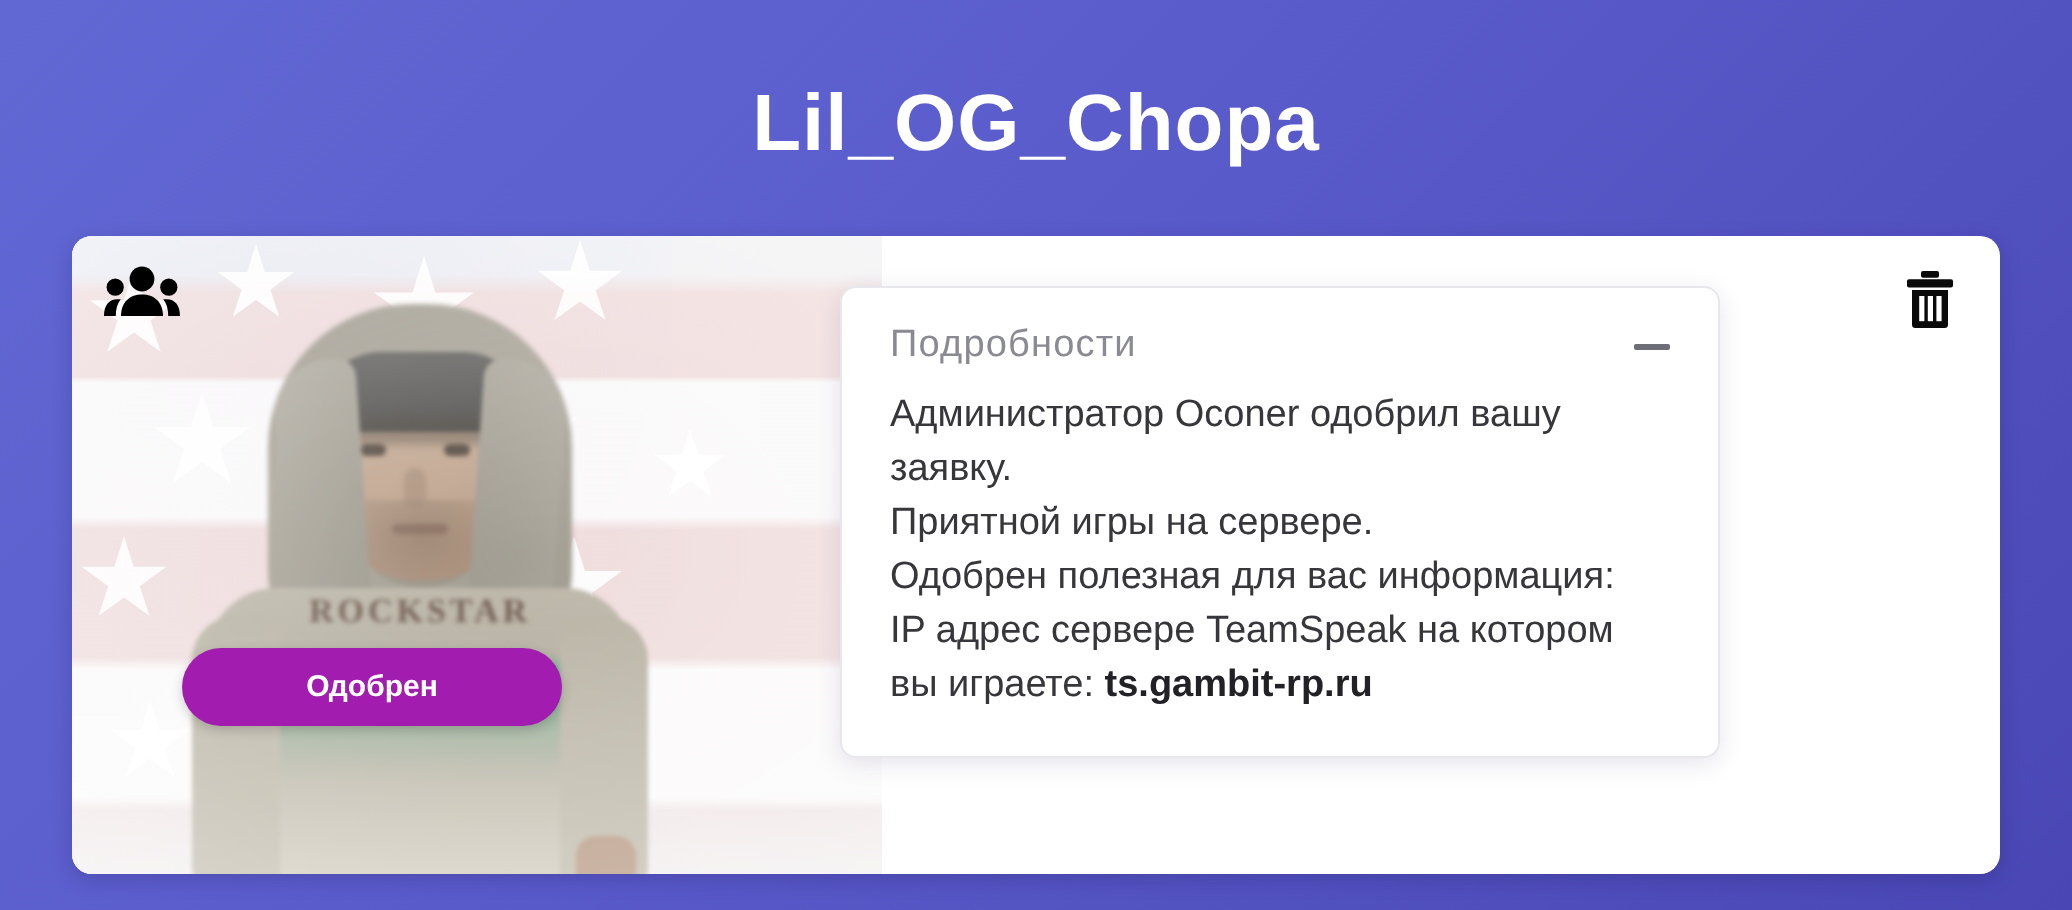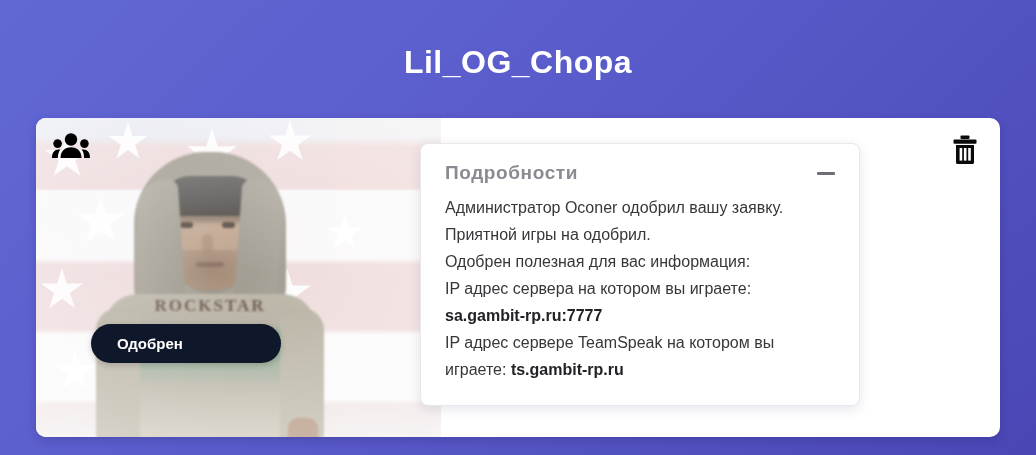--- a/index.html
+++ b/index.html
@@ -15,21 +15,21 @@
   }
 
   
   .page-title {
     position: absolute;
     top: 40px;
     left: 0;
     width: 1036px;
     text-align: center;
     color: #ffffff;
-    font-size: 32px;
+    font-size: 40px;
     font-weight: bold;
     letter-spacing: 0.5px;
     line-height: 44px;
   }
 
   
   .card {
     position: absolute;
     left: 36px;
     top: 118px;
@@ -200,25 +200,25 @@
     height: 28px;
   }
 
   
   .status-badge {
     position: absolute;
     left: 55px;
     top: 206px;
     min-width: 138px;
     padding: 11px 26px;
-    background: #0f172a;
+    background: #a21caf;
     color: #ffffff;
     font-size: 15px;
     font-weight: bold;
-    text-align: left;
+    text-align: center;
     border-radius: 24px;
     box-shadow: 0 2px 6px rgba(0,0,0,0.18);
   }
 
   
   .delete-icon {
     position: absolute;
     right: 22px;
     top: 17px;
     width: 26px;
@@ -241,32 +241,32 @@
   }
   .panel-header {
     display: flex;
     align-items: center;
     justify-content: space-between;
     margin-bottom: 10px;
   }
   .panel-title {
     font-size: 19px;
     color: #8a8a92;
-    font-weight: bold;
+    font-weight: normal;
     letter-spacing: 0.6px;
   }
   .panel-collapse {
     width: 18px;
     height: 3px;
     background: #6e6e76;
     border-radius: 1px;
     cursor: pointer;
   }
   .panel-line {
-    font-size: 16px;
+    font-size: 19px;
     color: #37373b;
     line-height: 27px;
     margin: 0;
     padding: 0;
   }
   .panel-line b { font-weight: bold; color: #222226; }
 </style>
 </head>
 <body>
 
@@ -341,26 +341,23 @@
   <div class="details-panel">
     <div class="panel-header">
       <div class="panel-title">Подробности</div>
       <div class="panel-collapse"></div>
     </div>
 
     <p class="panel-line">
       <span>Администратор Oconer одобрил вашу заявку.</span><b></b>
     </p>
     <p class="panel-line">
-      <span>Приятной игры на одобрил.</span><b></b>
+      <span>Приятной игры на сервере.</span><b></b>
     </p>
     <p class="panel-line">
       <span>Одобрен полезная для вас информация:</span><b></b>
     </p>
     <p class="panel-line">
-      <span>IP адрес сервера на котором вы играете: </span><b>sa.gambit-rp.ru:7777</b>
-    </p>
-    <p class="panel-line">
       <span>IP адрес сервере TeamSpeak на котором вы играете: </span><b>ts.gambit-rp.ru</b>
     </p>
   </div>
 
 </div>
 
 </body></html>

